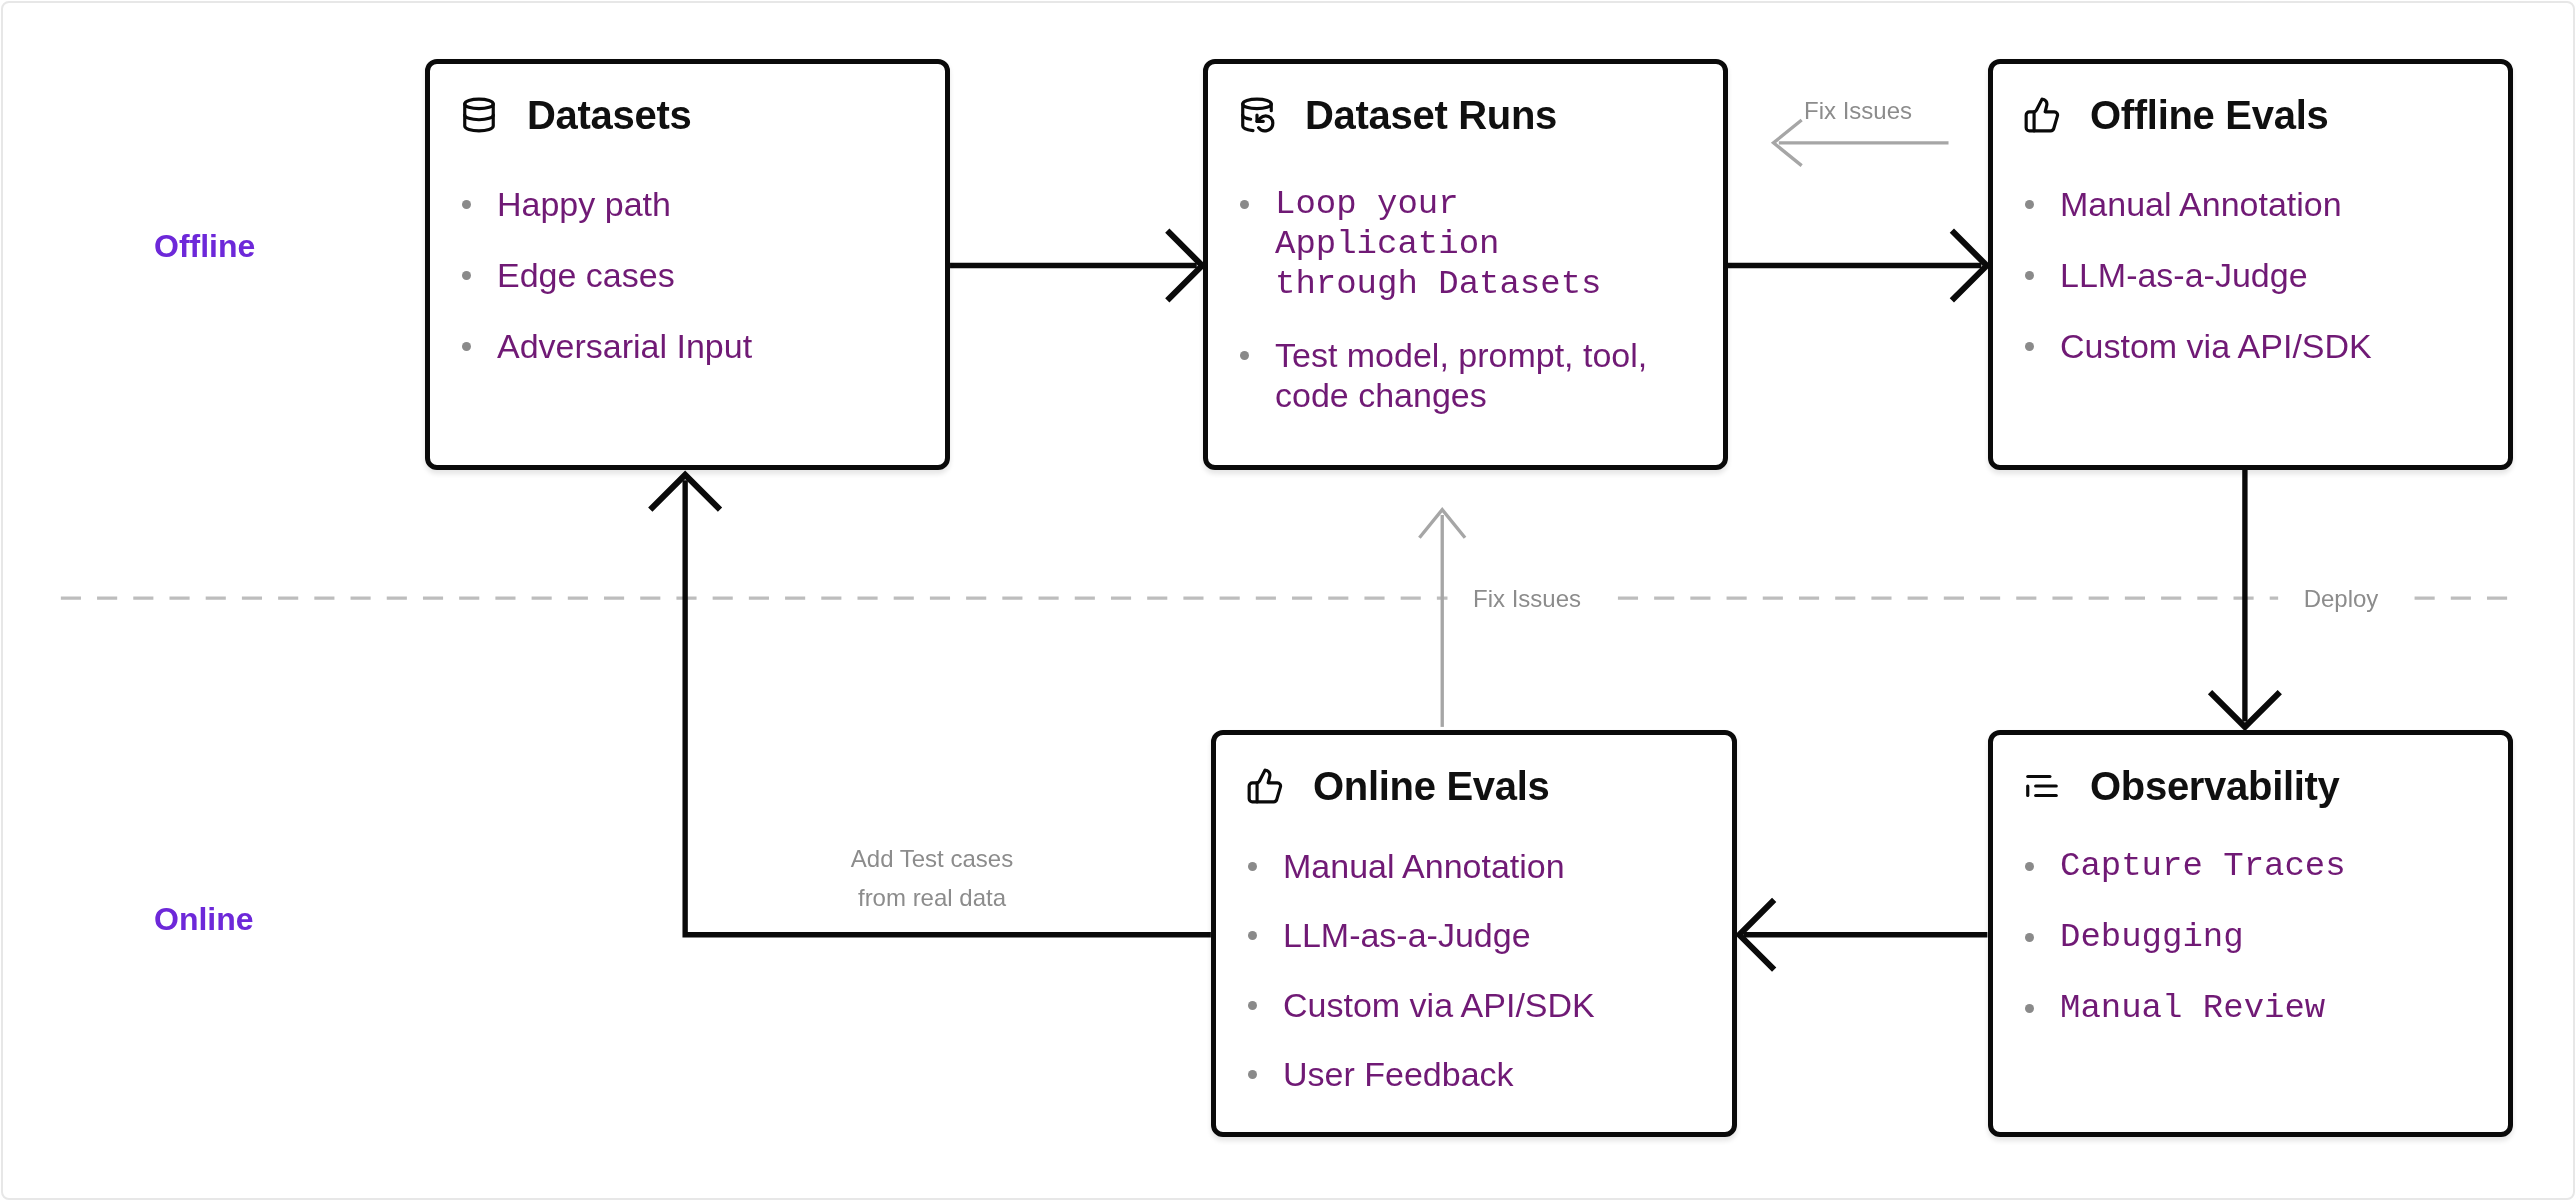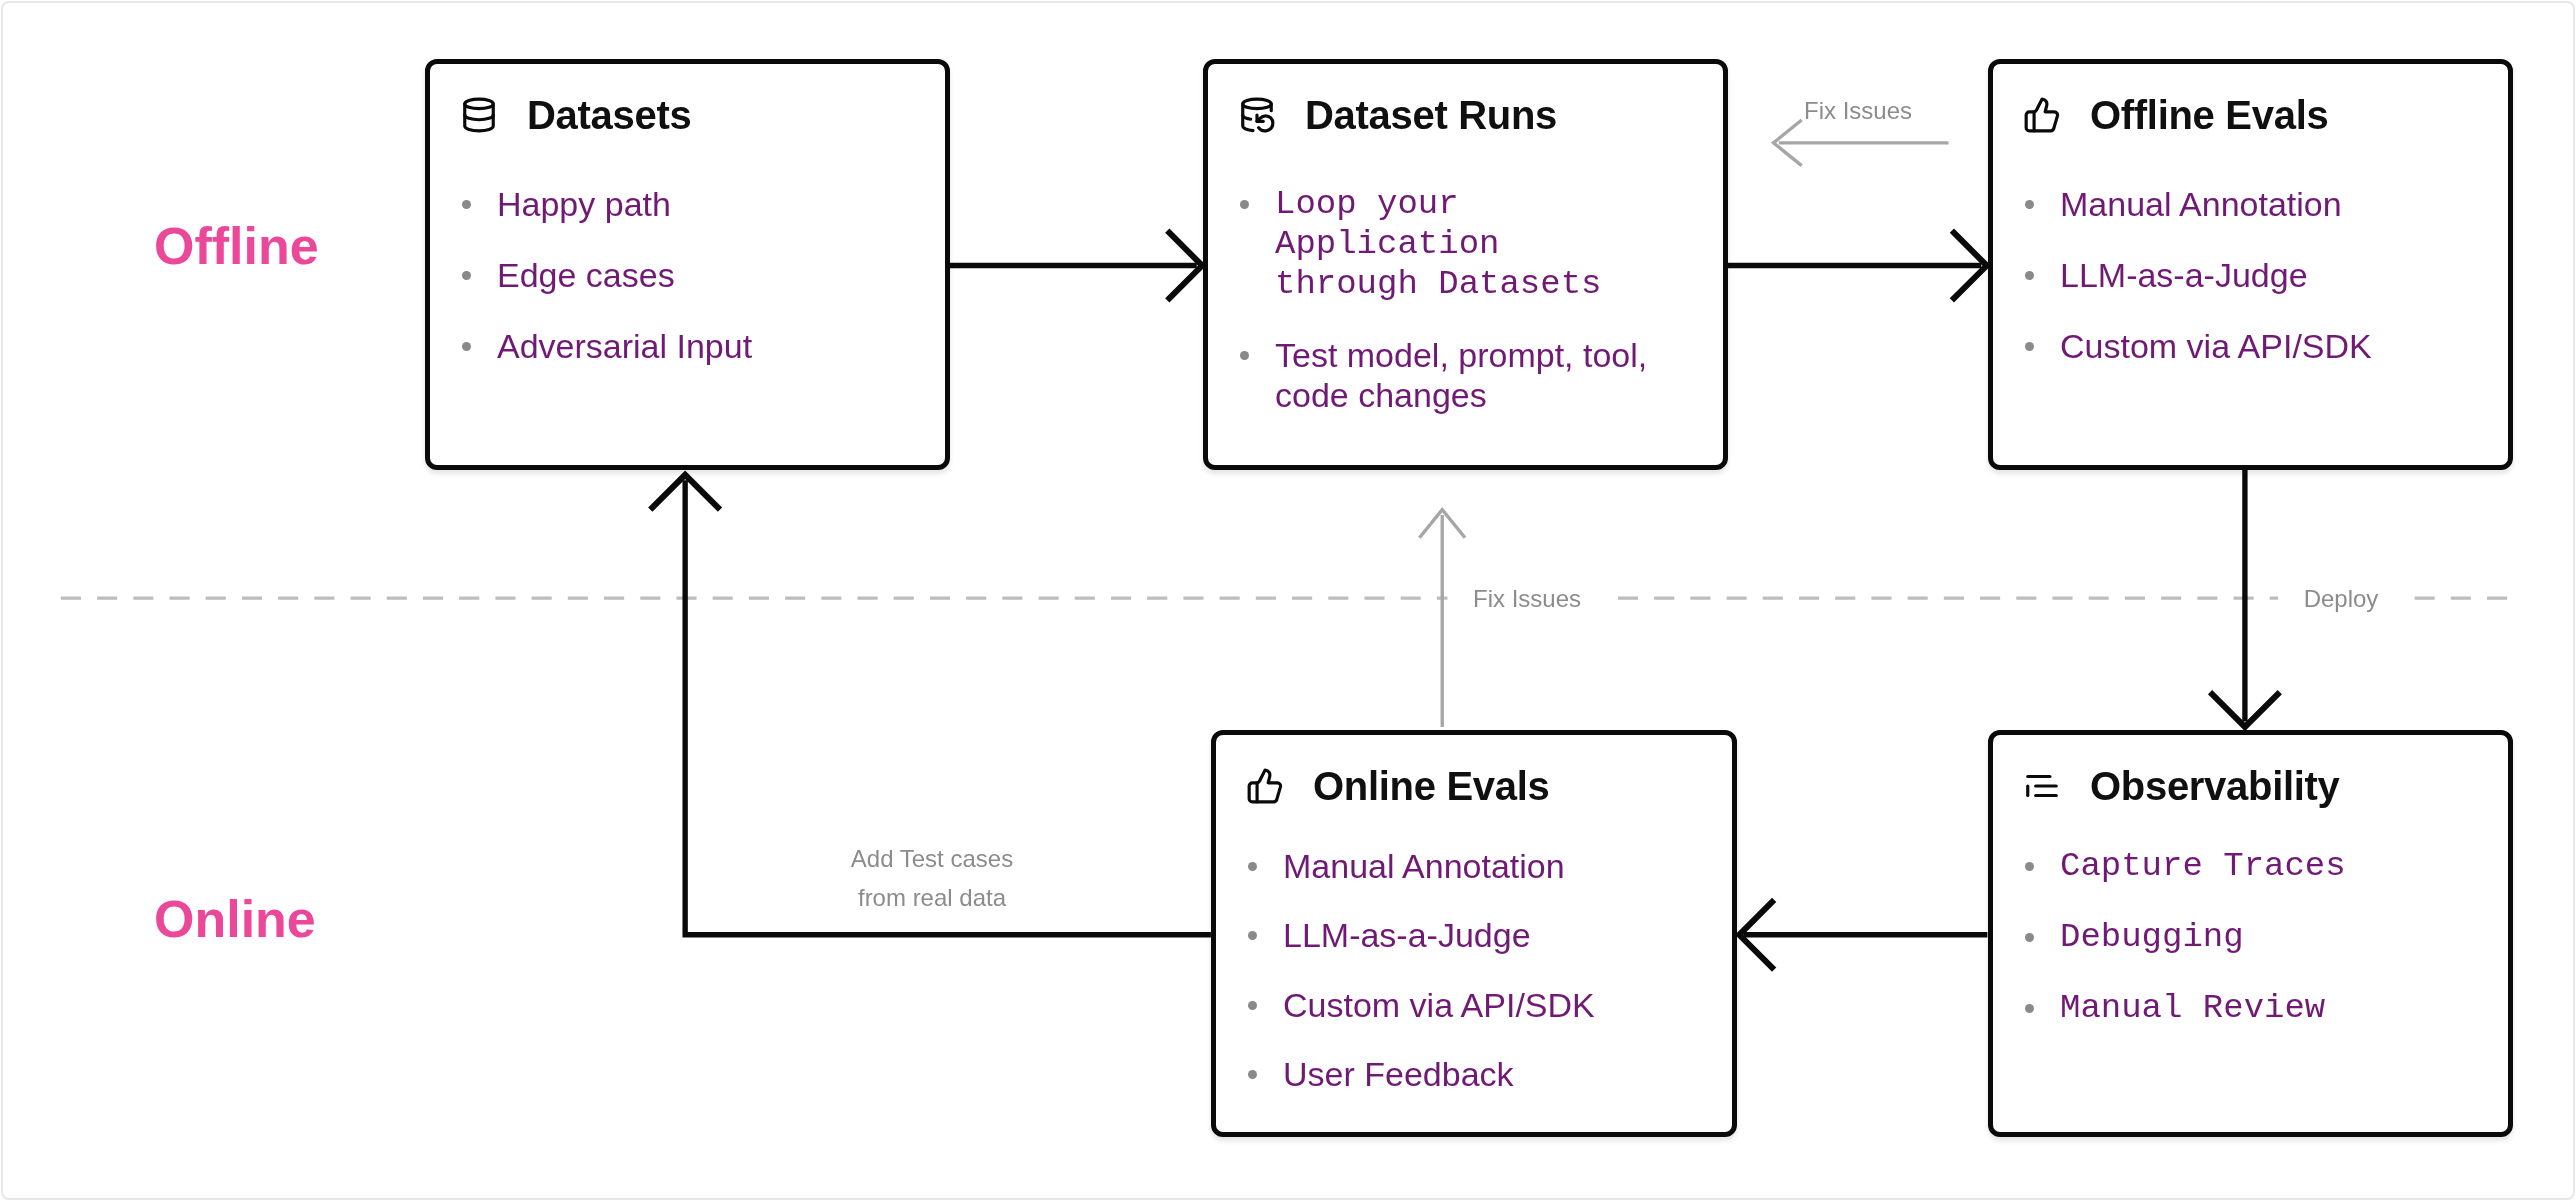--- a/index.html
+++ b/index.html
@@ -40,21 +40,21 @@
   .node-list li{
     position:relative;padding-left:67px;
     font-size:34px;line-height:40px;color:#701a75;
   }
   .node-list li::before{
     content:"";position:absolute;left:32px;top:16px;width:9.4px;height:9.4px;border-radius:50%;
     background:#8a8a8a;
   }
   
   .side-label{
-    position:absolute;font-size:52px;font-weight:700;color:#ec4899;line-height:43px;
+    position:absolute;font-size:32px;font-weight:700;color:#6d28d9;line-height:43px;
   }
   .wire-label{
     position:absolute;font-size:24px;color:#8c8c8c;line-height:39px;white-space:nowrap;
   }
   .on-dash{background:#fff;padding:0 25.5px;transform:translate(-50%,-50%);}
   .centered{transform:translateX(-50%);text-align:center;}
 </style>
 </head>
 <body>
 

